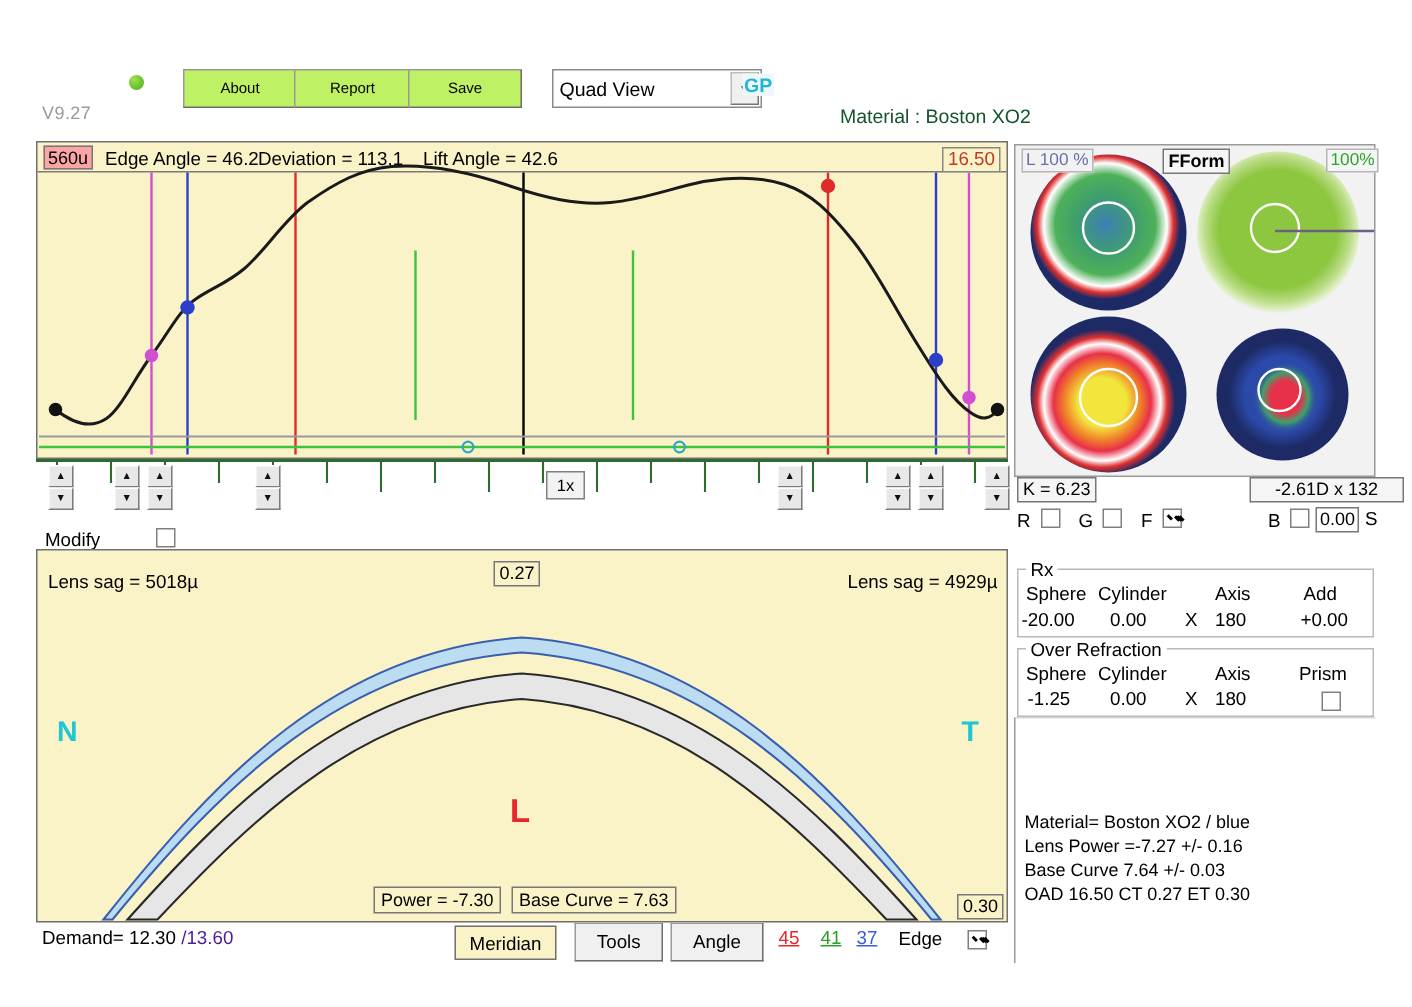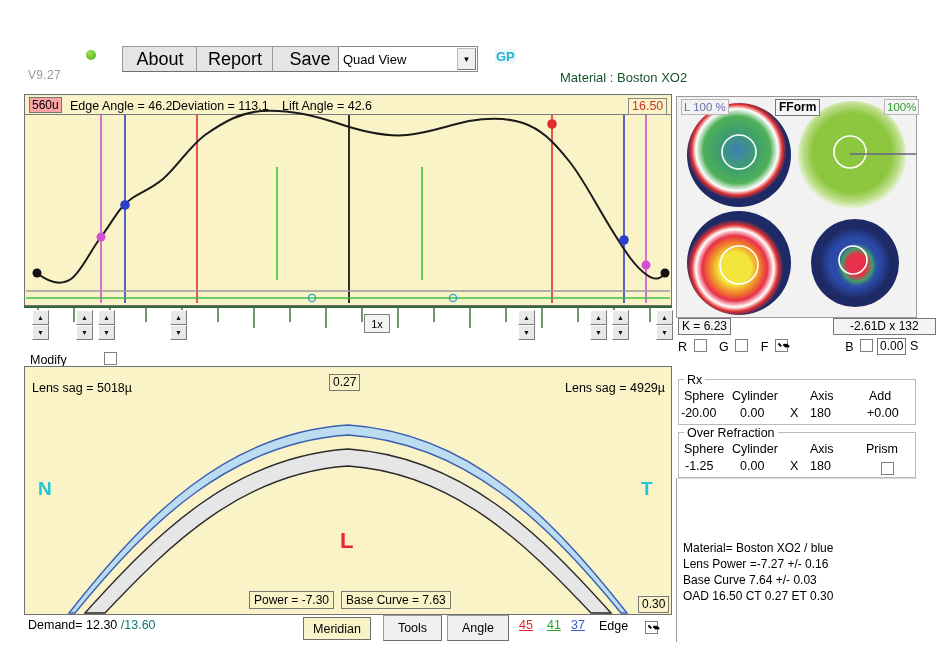--- a/index.html
+++ b/index.html
@@ -5,27 +5,27 @@
   html,body{margin:0;padding:0;background:#f2f2f2;}
   body{width:941px;height:671px;font-family:"Liberation Sans",sans-serif;overflow:hidden;}
   #app{position:absolute;left:0;top:0;width:941px;height:671px;background:#ffffff;}
 
   
   .logo{position:absolute;left:28px;top:38px;width:96px;height:30px;}
   .logo svg{display:block;}
   .version{position:absolute;left:28px;top:68px;font-size:12px;color:#9a9a9a;letter-spacing:.3px;}
   .greendot{position:absolute;left:86px;top:50px;width:10px;height:10px;border-radius:50%;
             background:radial-gradient(circle at 35% 30%,#9be34f,#4da916);}
-  .btn{position:absolute;top:46px;height:24px;background:#e5e5e5;border:1px solid #9a9a9a;
-       border-right-color:#6d6d6d;border-bottom-color:#6d6d6d;font-size:18px;color:#000;
+  .btn{position:absolute;top:46px;height:24px;background:#bef264;border:1px solid #9a9a9a;
+       border-right-color:#6d6d6d;border-bottom-color:#6d6d6d;font-size:10px;color:#000;
        display:flex;align-items:center;justify-content:center;cursor:pointer;}
   .btn.about{left:122px;width:74px;}
   .btn.report{left:196px;width:76px;}
   .btn.save{left:272px;width:74px;}
-  .combo{position:absolute;left:338px;top:46px;width:138px;height:24px;background:#fff;
+  .combo{position:absolute;left:368px;top:46px;width:138px;height:24px;background:#fff;
          border:1px solid #8a8a8a;display:flex;align-items:center;cursor:pointer;justify-content:center;}
   .combo .ctext{font-size:13px;padding-left:4px;flex:1;}
   .combo .carrow{width:17px;height:20px;margin-right:1px;background:#f0f0f0;border:1px solid #bdbdbd;
     border-right-color:#777;border-bottom-color:#777;display:flex;align-items:center;justify-content:center;font-size:8px;}
   .gp{position:absolute;left:495px;top:49px;font-size:13px;color:#1fb6d4;font-weight:bold;background:#eef7f9;padding:0 1px;}
   .material-top{position:absolute;left:560px;top:70px;font-size:13px;color:#14532d;}
 
   
   .panelTop{position:absolute;left:24px;top:94px;width:648px;height:212px;background:#faf3c8;
             border:1px solid #707070;box-sizing:border-box;}
@@ -66,21 +66,21 @@
   .llab{position:absolute;left:340px;top:528px;font-size:22px;font-weight:bold;color:#e8262c;}
   .powerbox{position:absolute;left:249px;top:591px;font-size:12px;background:#faf3c8;border:1px solid #777;
             padding:1px 4px;}
   .bcbox{position:absolute;left:341px;top:591px;font-size:12px;background:#faf3c8;border:1px solid #777;
          padding:1px 4px;}
   .et030{position:absolute;left:638px;top:596px;font-size:12px;background:#faf3c8;border:1px solid #777;
          padding:0 3px;line-height:15px;}
 
   
   .demand{position:absolute;left:28px;top:618px;font-size:12.5px;}
-  .demand .b{color:#0f766e;}
+  .demand .b{color:#4c1d95;}
   .meridian{position:absolute;left:303px;top:617px;width:66px;height:21px;background:#faf3c8;border:1px solid #707070;
             font-size:12.5px;display:flex;align-items:center;justify-content:center;cursor:pointer;}
   .tbtn{position:absolute;top:615px;height:24px;background:#f0f0f0;border:1px solid #9a9a9a;
         border-right-color:#6d6d6d;border-bottom-color:#6d6d6d;font-size:12.5px;
         display:flex;align-items:center;justify-content:center;cursor:pointer;}
   .tbtn.tools{left:383px;width:57px;}
   .tbtn.orders{left:447px;width:60px;}
   .mnum{position:absolute;top:618px;font-size:12.5px;text-decoration:underline;cursor:pointer;}
   .edgelab{position:absolute;left:599px;top:619px;font-size:12.5px;}
   .edgecb{position:absolute;left:645px;top:619px;}

